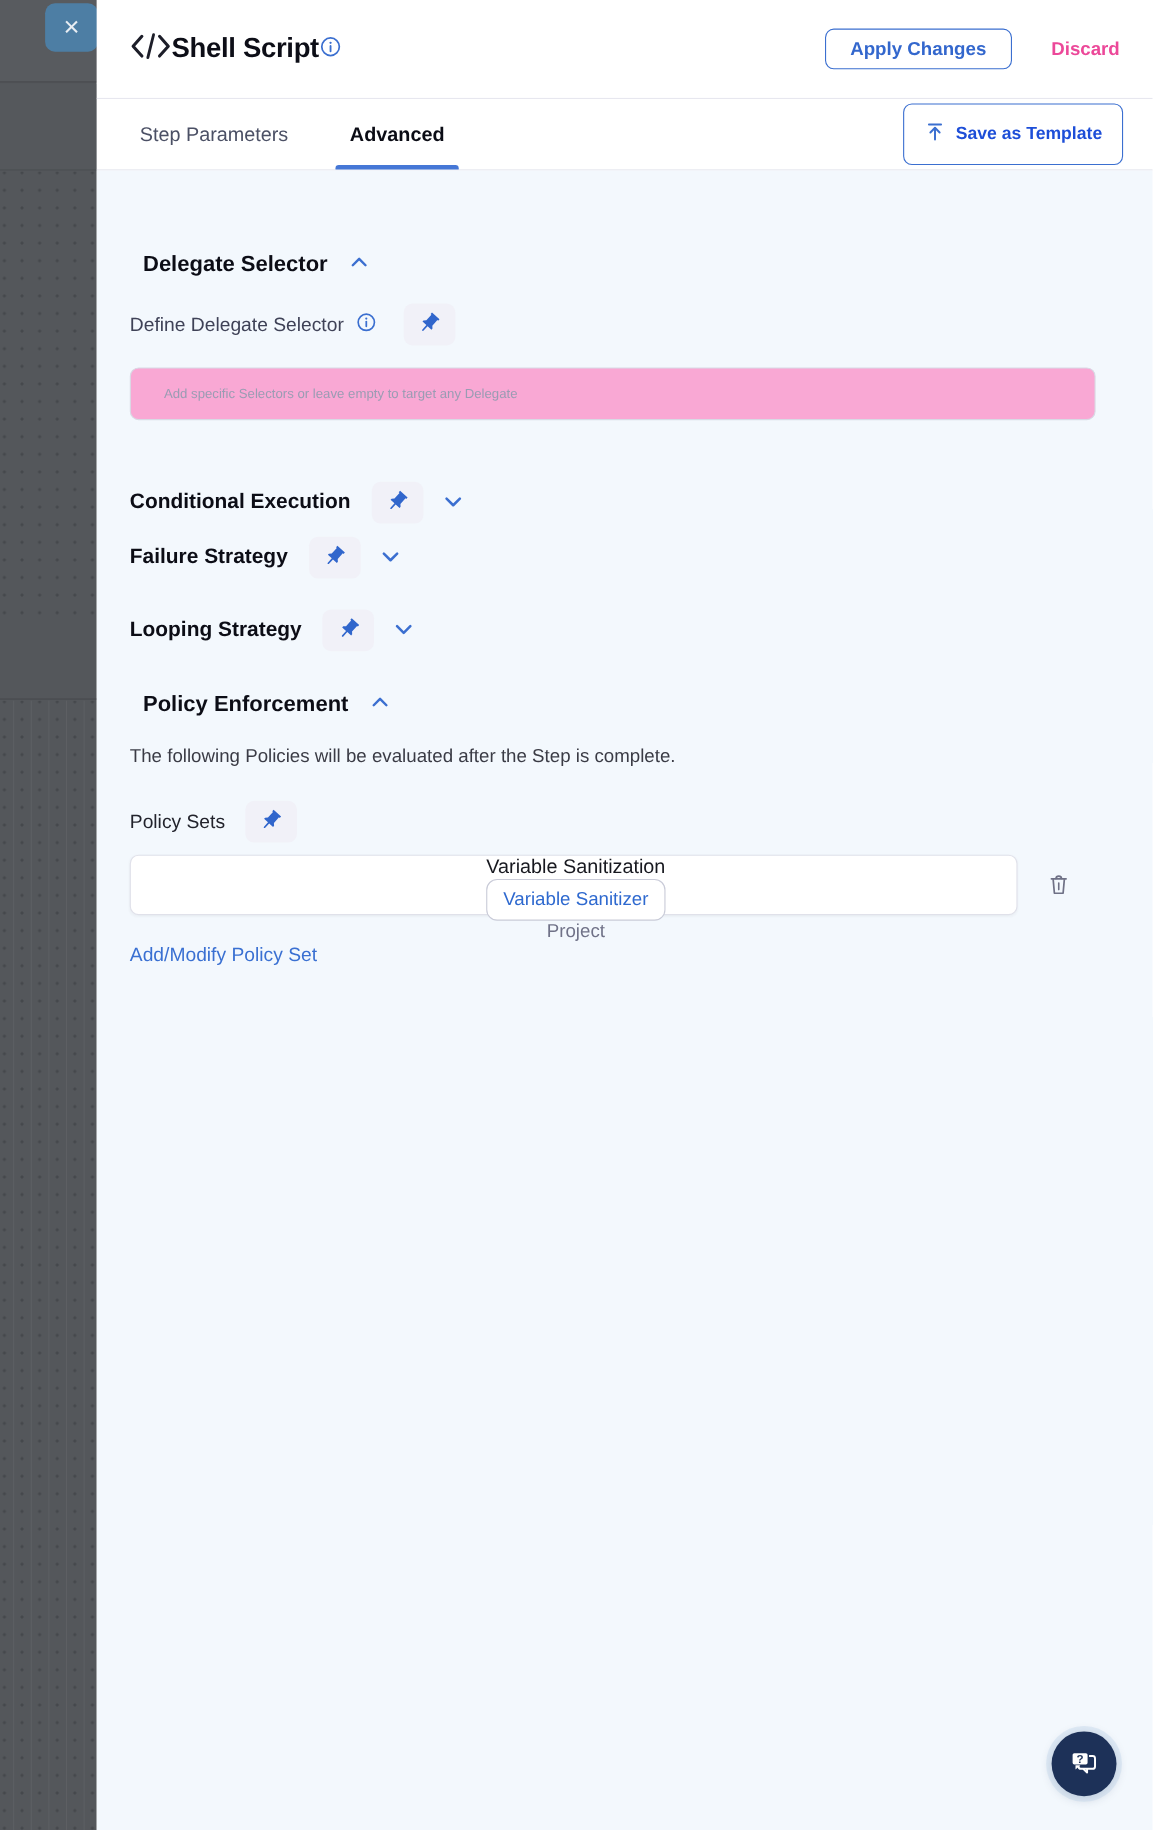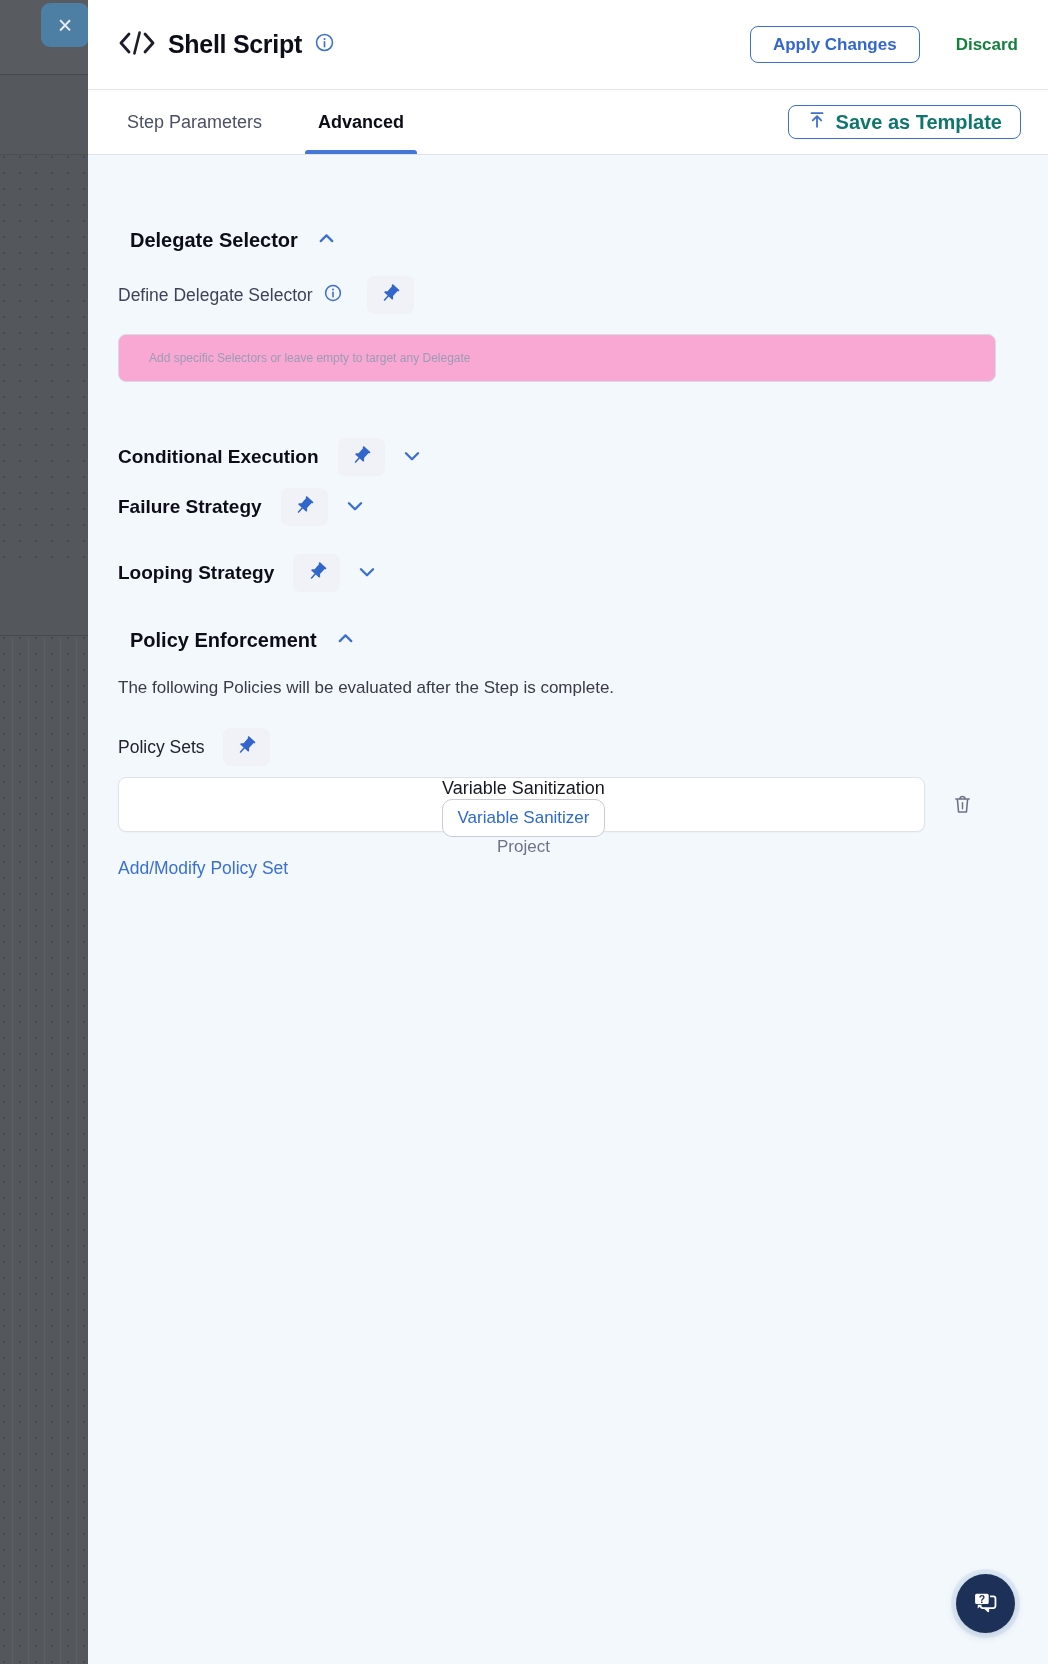--- a/index.html
+++ b/index.html
@@ -22,36 +22,36 @@
                                 radial-gradient(circle,#45484c 1.3px,transparent 1.5px);
                background-size:16px 16px; background-position:12px 9px; }
   .close-btn { position:absolute; left:41px; top:3px; width:48px; height:44px; border:none; border-radius:9px;
                background:#4d7ea4; color:#e9eef3; font-size:25px; line-height:1; cursor:pointer;
                display:flex; align-items:center; justify-content:center; font-family:inherit; }
 
   
   .panel { position:absolute; left:88px; top:0; right:0; height:100%; background:#fff; display:flex; flex-direction:column; }
 
   .panel-header { height:90px; flex:none; display:flex; align-items:center; padding:0 30px; border-bottom:1px solid #e7e7ef; background:#fff; }
-  .title-group { display:flex; align-items:center; gap:12px; }
+  .title-group { display:flex; align-items:center; }
   .panel-title { margin:0; font-size:25px; font-weight:700; color:#0d0e17; letter-spacing:-0.3px; }
   .header-actions { margin-left:auto; display:flex; align-items:center; gap:36px; }
   .apply-btn { height:37px; padding:0 22px; border:1.5px solid #3b6fd0; border-radius:8px; background:#fff;
                color:#3367cd; font-size:17px; font-weight:700; cursor:pointer; font-family:inherit; }
-  .discard-btn { border:none; background:none; padding:0; color:#15803d; font-size:17px; font-weight:700; cursor:pointer; font-family:inherit; }
+  .discard-btn { border:none; background:none; padding:0; color:#ec4899; font-size:17px; font-weight:700; cursor:pointer; font-family:inherit; }
 
   .tabbar { height:65px; flex:none; display:flex; align-items:center; padding:0 27px 0 39px; border-bottom:1px solid #e2e3ec; background:#fff; }
   .tab { position:relative; height:100%; display:flex; align-items:center; margin-right:56px;
          font-size:18px; color:#4b5065; cursor:pointer; }
   .tab.active { color:#0b0c15; font-weight:700; }
   .tab.active::after { content:""; position:absolute; left:-13px; right:-13px; bottom:0; height:4px;
                        background:#4577d6; border-radius:3px 3px 0 0; }
-  .save-template-btn { margin-left:auto; height:34px; display:flex; align-items:center; gap:9px; padding:0 18px;
-                       border:1.5px solid #3b6fd0; border-radius:8px; background:#fff; color:#0f766e;
-                       font-size:20px; font-weight:700; cursor:pointer; font-family:inherit; }
+  .save-template-btn { margin-left:auto; height:56px; display:flex; align-items:center; gap:9px; padding:0 18px;
+                       border:1.5px solid #3b6fd0; border-radius:8px; background:#fff; color:#1d4ed8;
+                       font-size:16px; font-weight:700; cursor:pointer; font-family:inherit; }
 
   .content { flex:1; background:#f3f8fd; padding:0 30px 0 30px; position:relative; overflow:hidden; }
 
   .section-heading { display:flex; align-items:center; gap:18px; margin:12px; font-weight:700; color:#0c0d16; }
   .h-delegate { margin-top:73px; font-size:20px; }
   .h-policy   { margin-top:36px; font-size:20px; }
 
   .icon-btn { border:none; background:none; padding:0; display:flex; align-items:center; justify-content:center; cursor:pointer; }
   .pin-btn { width:47px; height:38px; border:none; border-radius:8px; background:#f1f1f8; display:flex;
              align-items:center; justify-content:center; cursor:pointer; }

